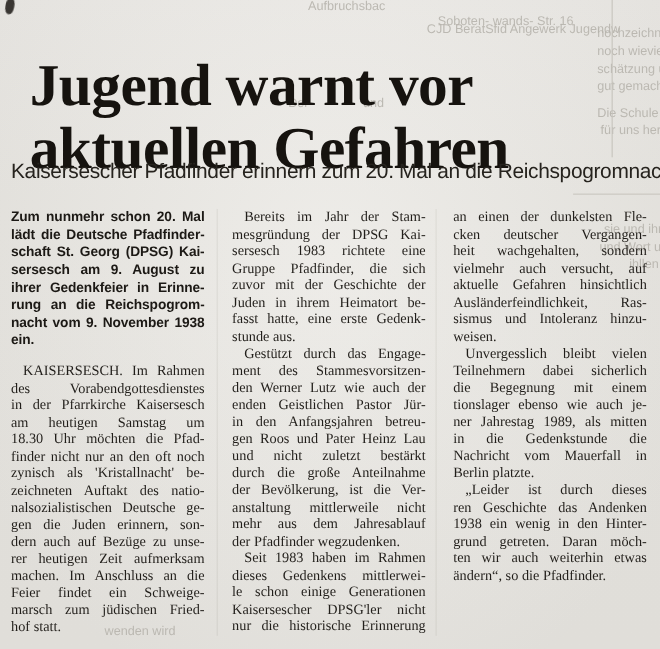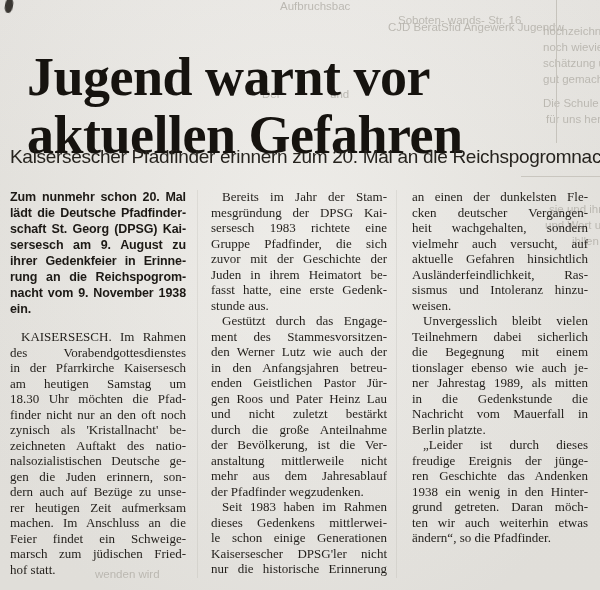--- a/index.html
+++ b/index.html
@@ -164,22 +164,22 @@
           <div class="line">Gruppe Pfadfinder, die sich</div>
           <div class="line">zuvor mit der Geschichte der</div>
           <div class="line">Juden in ihrem Heimatort be-</div>
           <div class="line">fasst hatte, eine erste Gedenk-</div>
           <div class="line last">stunde aus.</div>
         </div>
         <div class="para body">
           <div class="line indent">Gestützt durch das Engage-</div>
           <div class="line">ment des Stammesvorsitzen-</div>
           <div class="line">den Werner Lutz wie auch der</div>
+          <div class="line">enden Geistlichen Pastor Jür-</div>
           <div class="line">in den Anfangsjahren betreu-</div>
-          <div class="line">enden Geistlichen Pastor Jür-</div>
           <div class="line">gen Roos und Pater Heinz Lau</div>
           <div class="line">und nicht zuletzt bestärkt</div>
           <div class="line">durch die große Anteilnahme</div>
           <div class="line">der Bevölkerung, ist die Ver-</div>
           <div class="line">anstaltung mittlerweile nicht</div>
           <div class="line">mehr aus dem Jahresablauf</div>
           <div class="line last">der Pfadfinder wegzudenken.</div>
         </div>
         <div class="para body">
           <div class="line indent">Seit 1983 haben im Rahmen</div>
@@ -205,21 +205,20 @@
           <div class="line">Teilnehmern dabei sicherlich</div>
           <div class="line">die Begegnung mit einem</div>
           <div class="line">tionslager ebenso wie auch je-</div>
           <div class="line">ner Jahrestag 1989, als mitten</div>
           <div class="line">in die Gedenkstunde die</div>
           <div class="line">Nachricht vom Mauerfall in</div>
           <div class="line last">Berlin platzte.</div>
         </div>
         <div class="para body">
           <div class="line indent">„Leider ist durch dieses</div>
-          <div class="line">freudige Ereignis der jünge-</div>
           <div class="line">ren Geschichte das Andenken</div>
           <div class="line">1938 ein wenig in den Hinter-</div>
           <div class="line">grund getreten. Daran möch-</div>
           <div class="line">ten wir auch weiterhin etwas</div>
           <div class="line last">ändern“, so die Pfadfinder.</div>
         </div>
       </div>
   </div>
 
 </div>

